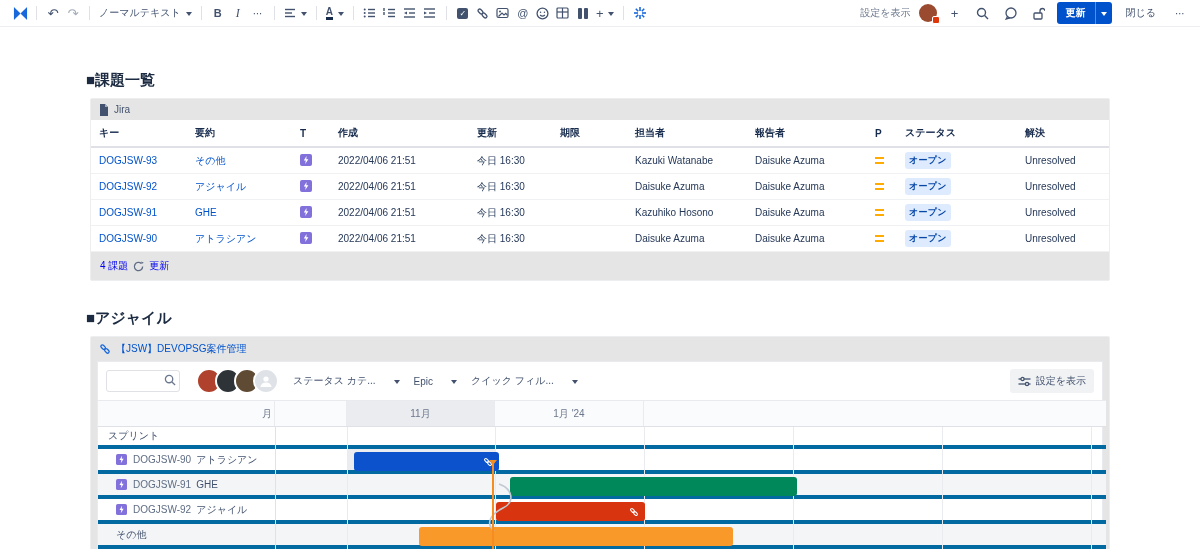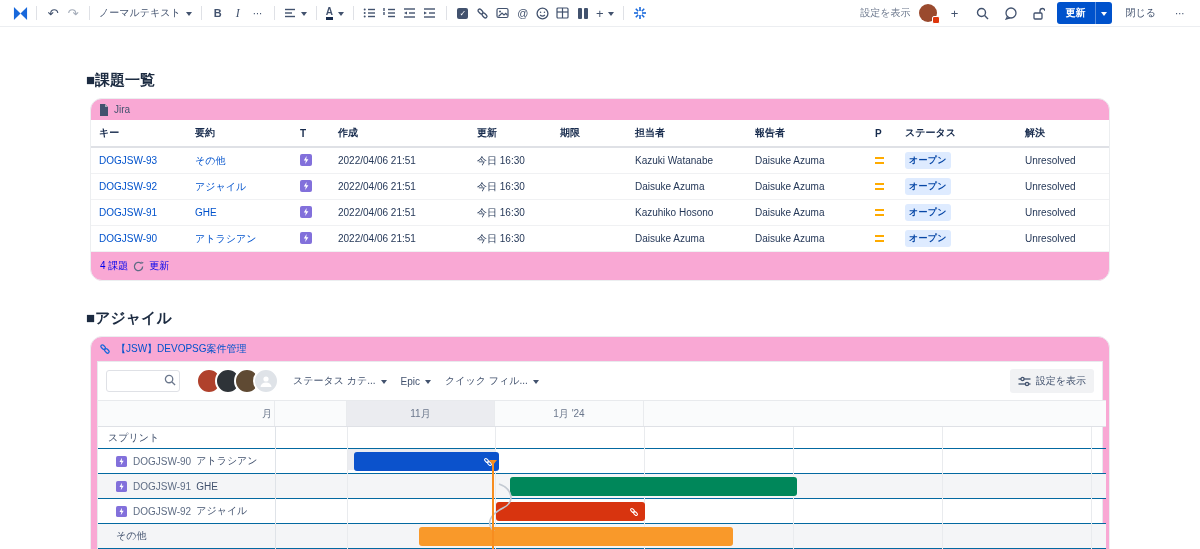--- a/index.html
+++ b/index.html
@@ -36,21 +36,21 @@
   .btn-update .dd{background:#0052cc;color:#fff;padding:4px 5px;border-left:1px solid rgba(255,255,255,.35);
                   border-radius:0 3px 3px 0;display:flex;align-items:center}
   .btn-close{color:#42526e;font-size:10px;padding:4px 6px;cursor:pointer}
 
   
   .content{margin:0 90px}
   h3.sec{font-size:15px;font-weight:bold;color:#1c2b41;margin:0 0 8px -4px}
   .sec1{margin-top:44px !important}
   .sec2{margin-top:28px !important}
 
-  .macro-panel{background:#f9a8d4;border:1px solid #eceef0;border-radius:12px}
+  .macro-panel{background:#e5e5e5;border:1px solid #eceef0;border-radius:2px}
   .macro-head{height:21px;display:flex;align-items:center;gap:5px;padding:0 8px;color:#42526e}
   .macro-head a{color:#0052cc}
 
   
   table.jira{width:100%;border-collapse:collapse;background:#fff;table-layout:fixed}
   table.jira th{font-weight:bold;text-align:left;padding:6px 8px;border-bottom:2px solid #dfe1e6;color:#172b4d;white-space:nowrap}
   table.jira td{padding:4px 8px;border-bottom:1px solid #f0f1f3;color:#253858;white-space:nowrap;overflow:hidden}
   table.jira a{color:#0052cc}
   .epic-ic{display:inline-flex}
   .prio{display:inline-block;width:9px;height:7px;border-top:2px solid #ffab00;border-bottom:2px solid #ffab00}
@@ -63,30 +63,30 @@
   .card{background:#fff;margin:0 6px 6px 6px;border:1px solid #e8eaed}
   .filter-row{height:38px;display:flex;align-items:center;padding:0 8px;gap:14px}
   .search-box{position:relative;width:74px;height:22px;flex:none}
   .search-box input{width:100%;height:100%;border:1px solid #dfe1e6;border-radius:3px;padding:0 18px 0 6px;
                     font-size:10px;outline:none;color:#172b4d;background:#fff}
   .search-box .mag{position:absolute;right:4px;top:4px;color:#6b778c}
   .avatars{display:flex;margin-left:2px}
   .avatar{width:26px;height:26px;border-radius:50%;border:2px solid #fff;margin-left:-7px;flex:none;
           display:flex;align-items:center;justify-content:center}
   .avatar:first-child{margin-left:0}
-  .dropdown{display:flex;align-items:center;gap:5px;color:#42526e;cursor:pointer}
+  .dropdown{display:flex;align-items:center;gap:18px;color:#42526e;cursor:pointer}
   .settings-btn{margin-left:auto;display:flex;align-items:center;gap:5px;background:#f1f2f4;border-radius:3px;
                 padding:5px 8px;color:#42526e;cursor:pointer}
 
   .gantt{position:relative;width:1008px;border-top:1px solid #e8eaed;overflow:hidden}
   .g-header{display:flex;height:26px;background:#fafbfc;border-bottom:1px solid #dfe1e6;color:#6b778c}
   .g-hc{height:100%;display:flex;align-items:center;justify-content:center;border-right:1px solid #e9ebee}
   .g-hc.label{justify-content:flex-end;padding-right:2px}
   .g-body{position:relative;height:155px}
-  .g-row{position:relative;display:flex;align-items:center;border-bottom:1px solid #0369a1;background:transparent}
+  .g-row{position:relative;display:flex;align-items:center;border-bottom:4px solid #0369a1;background:transparent}
   .g-row.group{height:22px;padding-left:10px;color:#42526e}
   .g-row.group.rel{height:21px}
   .g-row.issue{height:25px;padding-left:18px}
   .g-row.alt{background:#f4f5f7}
   .g-key{color:#5e6c84;margin:0 5px 0 6px}
   .g-title{color:#42526e}
   .bar{position:absolute;top:3px;height:19px;border-radius:3px;z-index:3;display:flex;align-items:center;
        justify-content:flex-end;padding-right:6px;cursor:pointer}
   .vline{position:absolute;top:0;bottom:0;width:1px;background:#e9ebee;pointer-events:none}
   .vline.panel{background:#dfe3e8}

